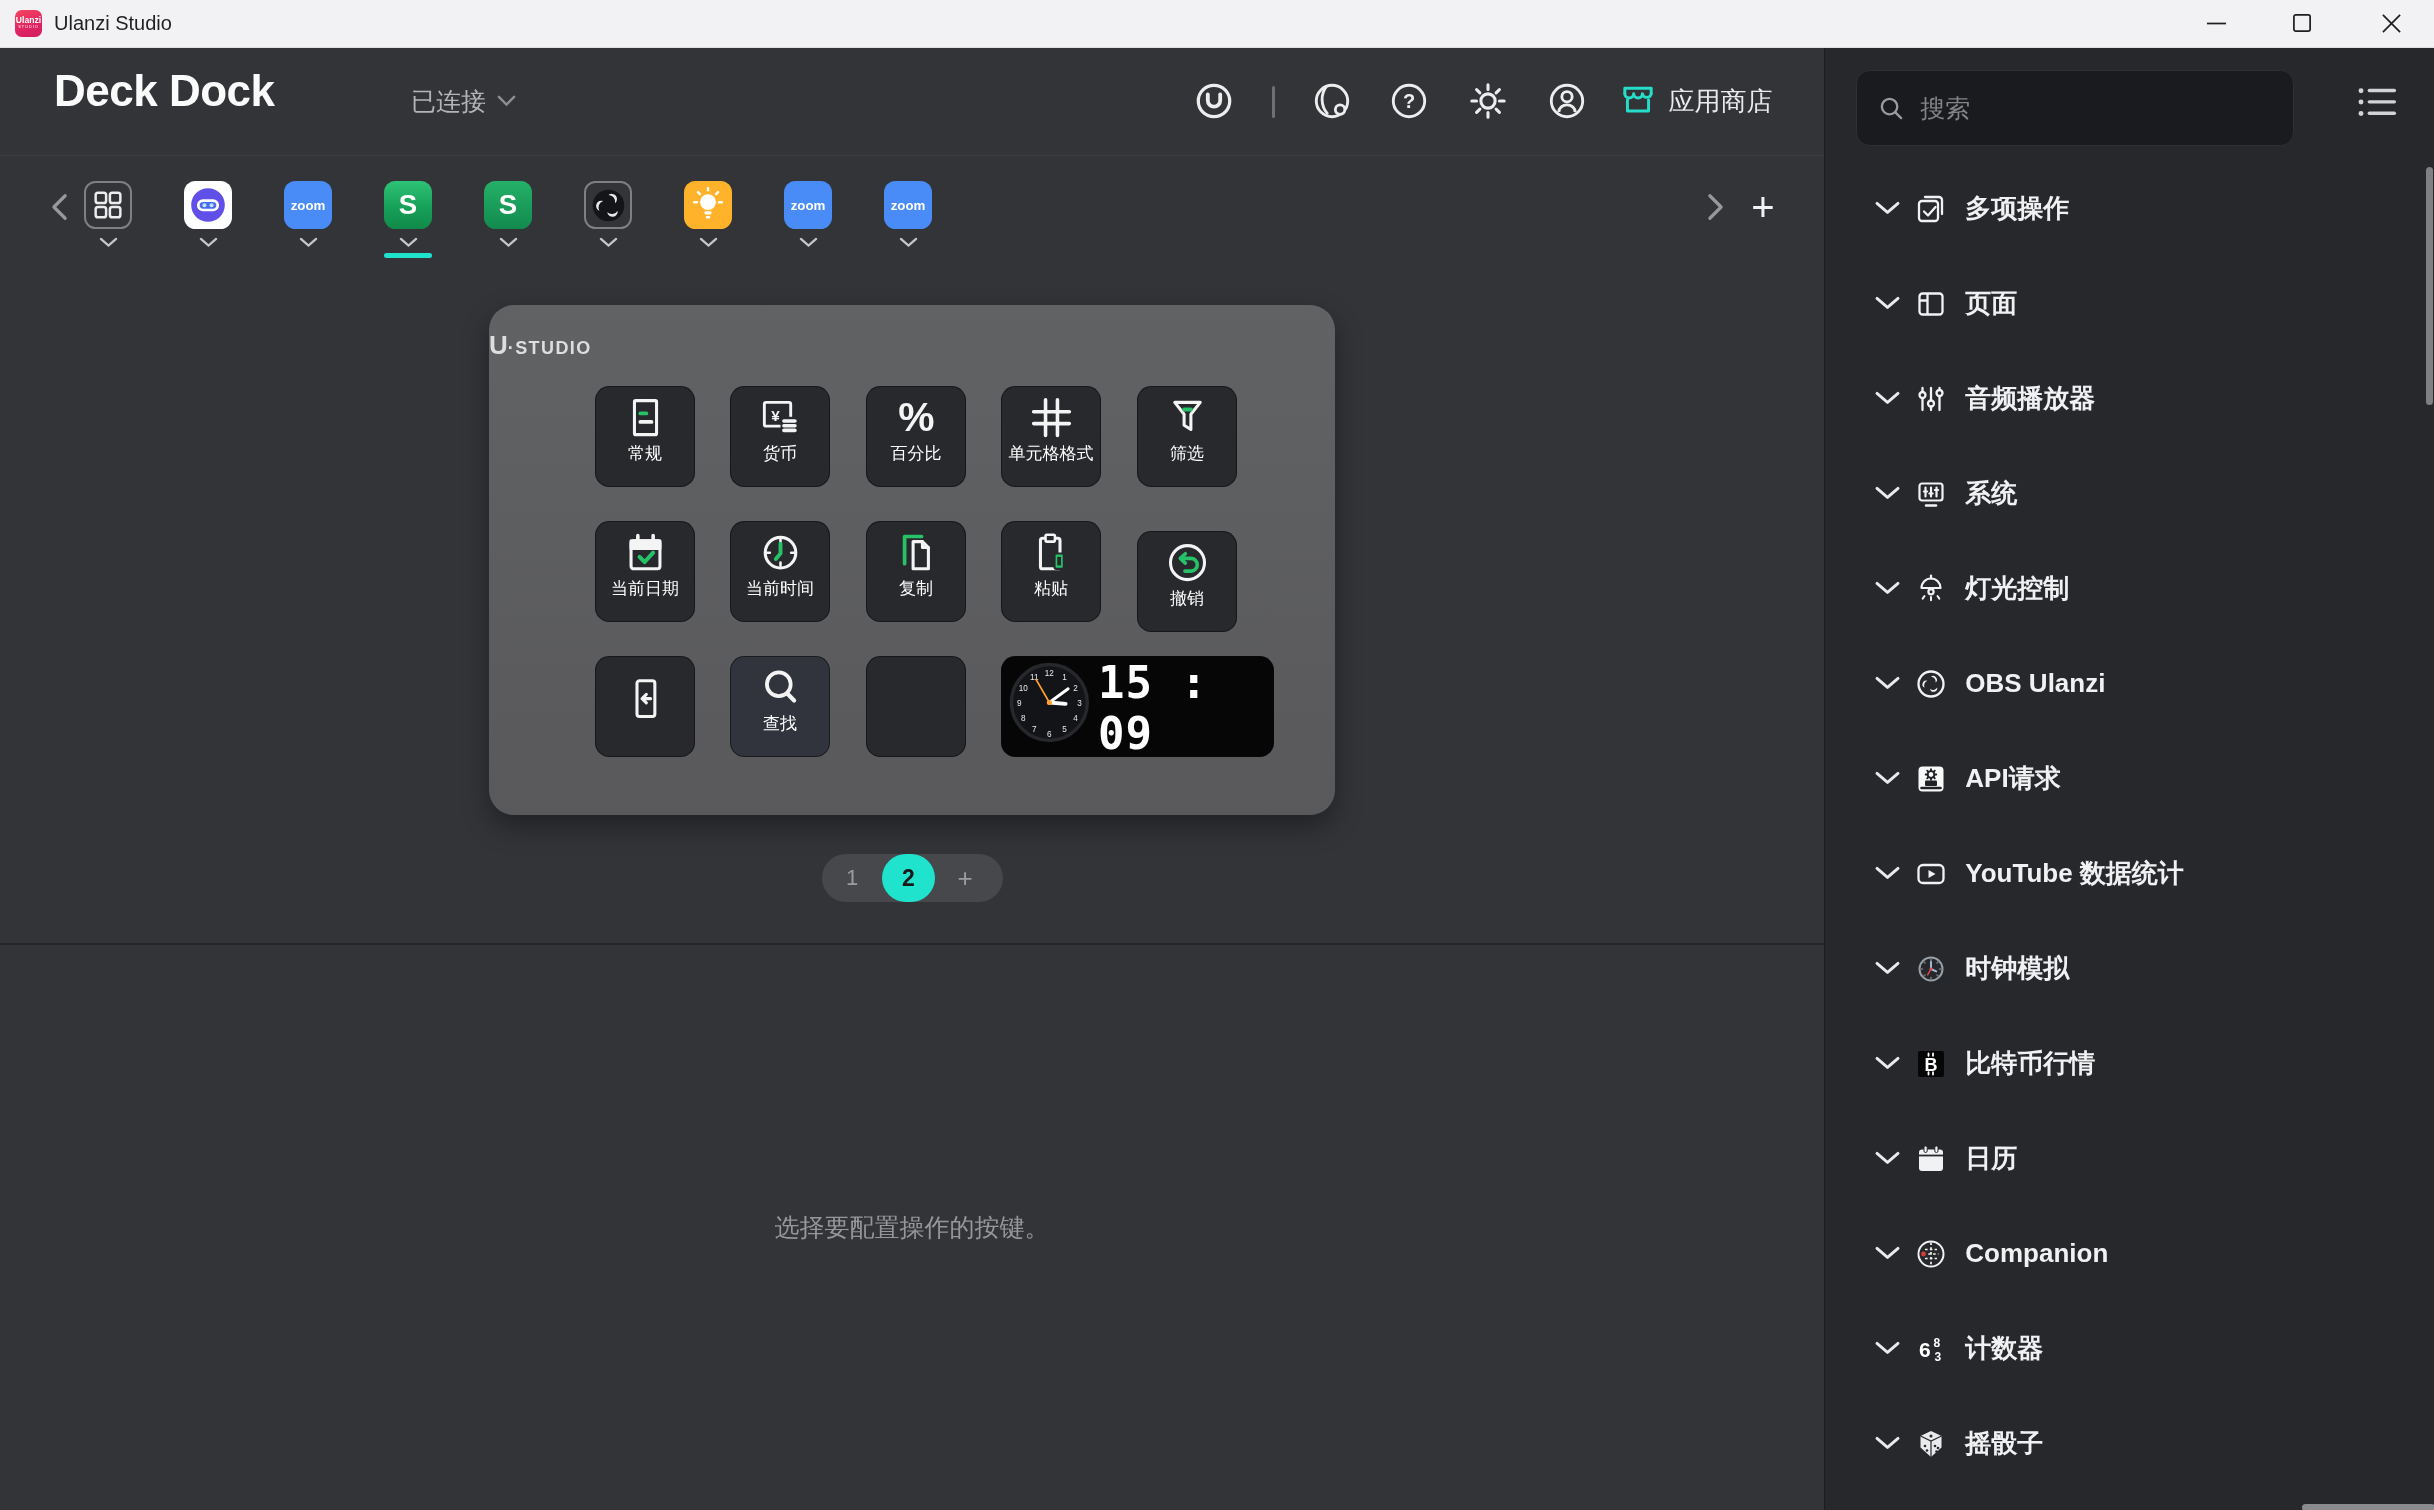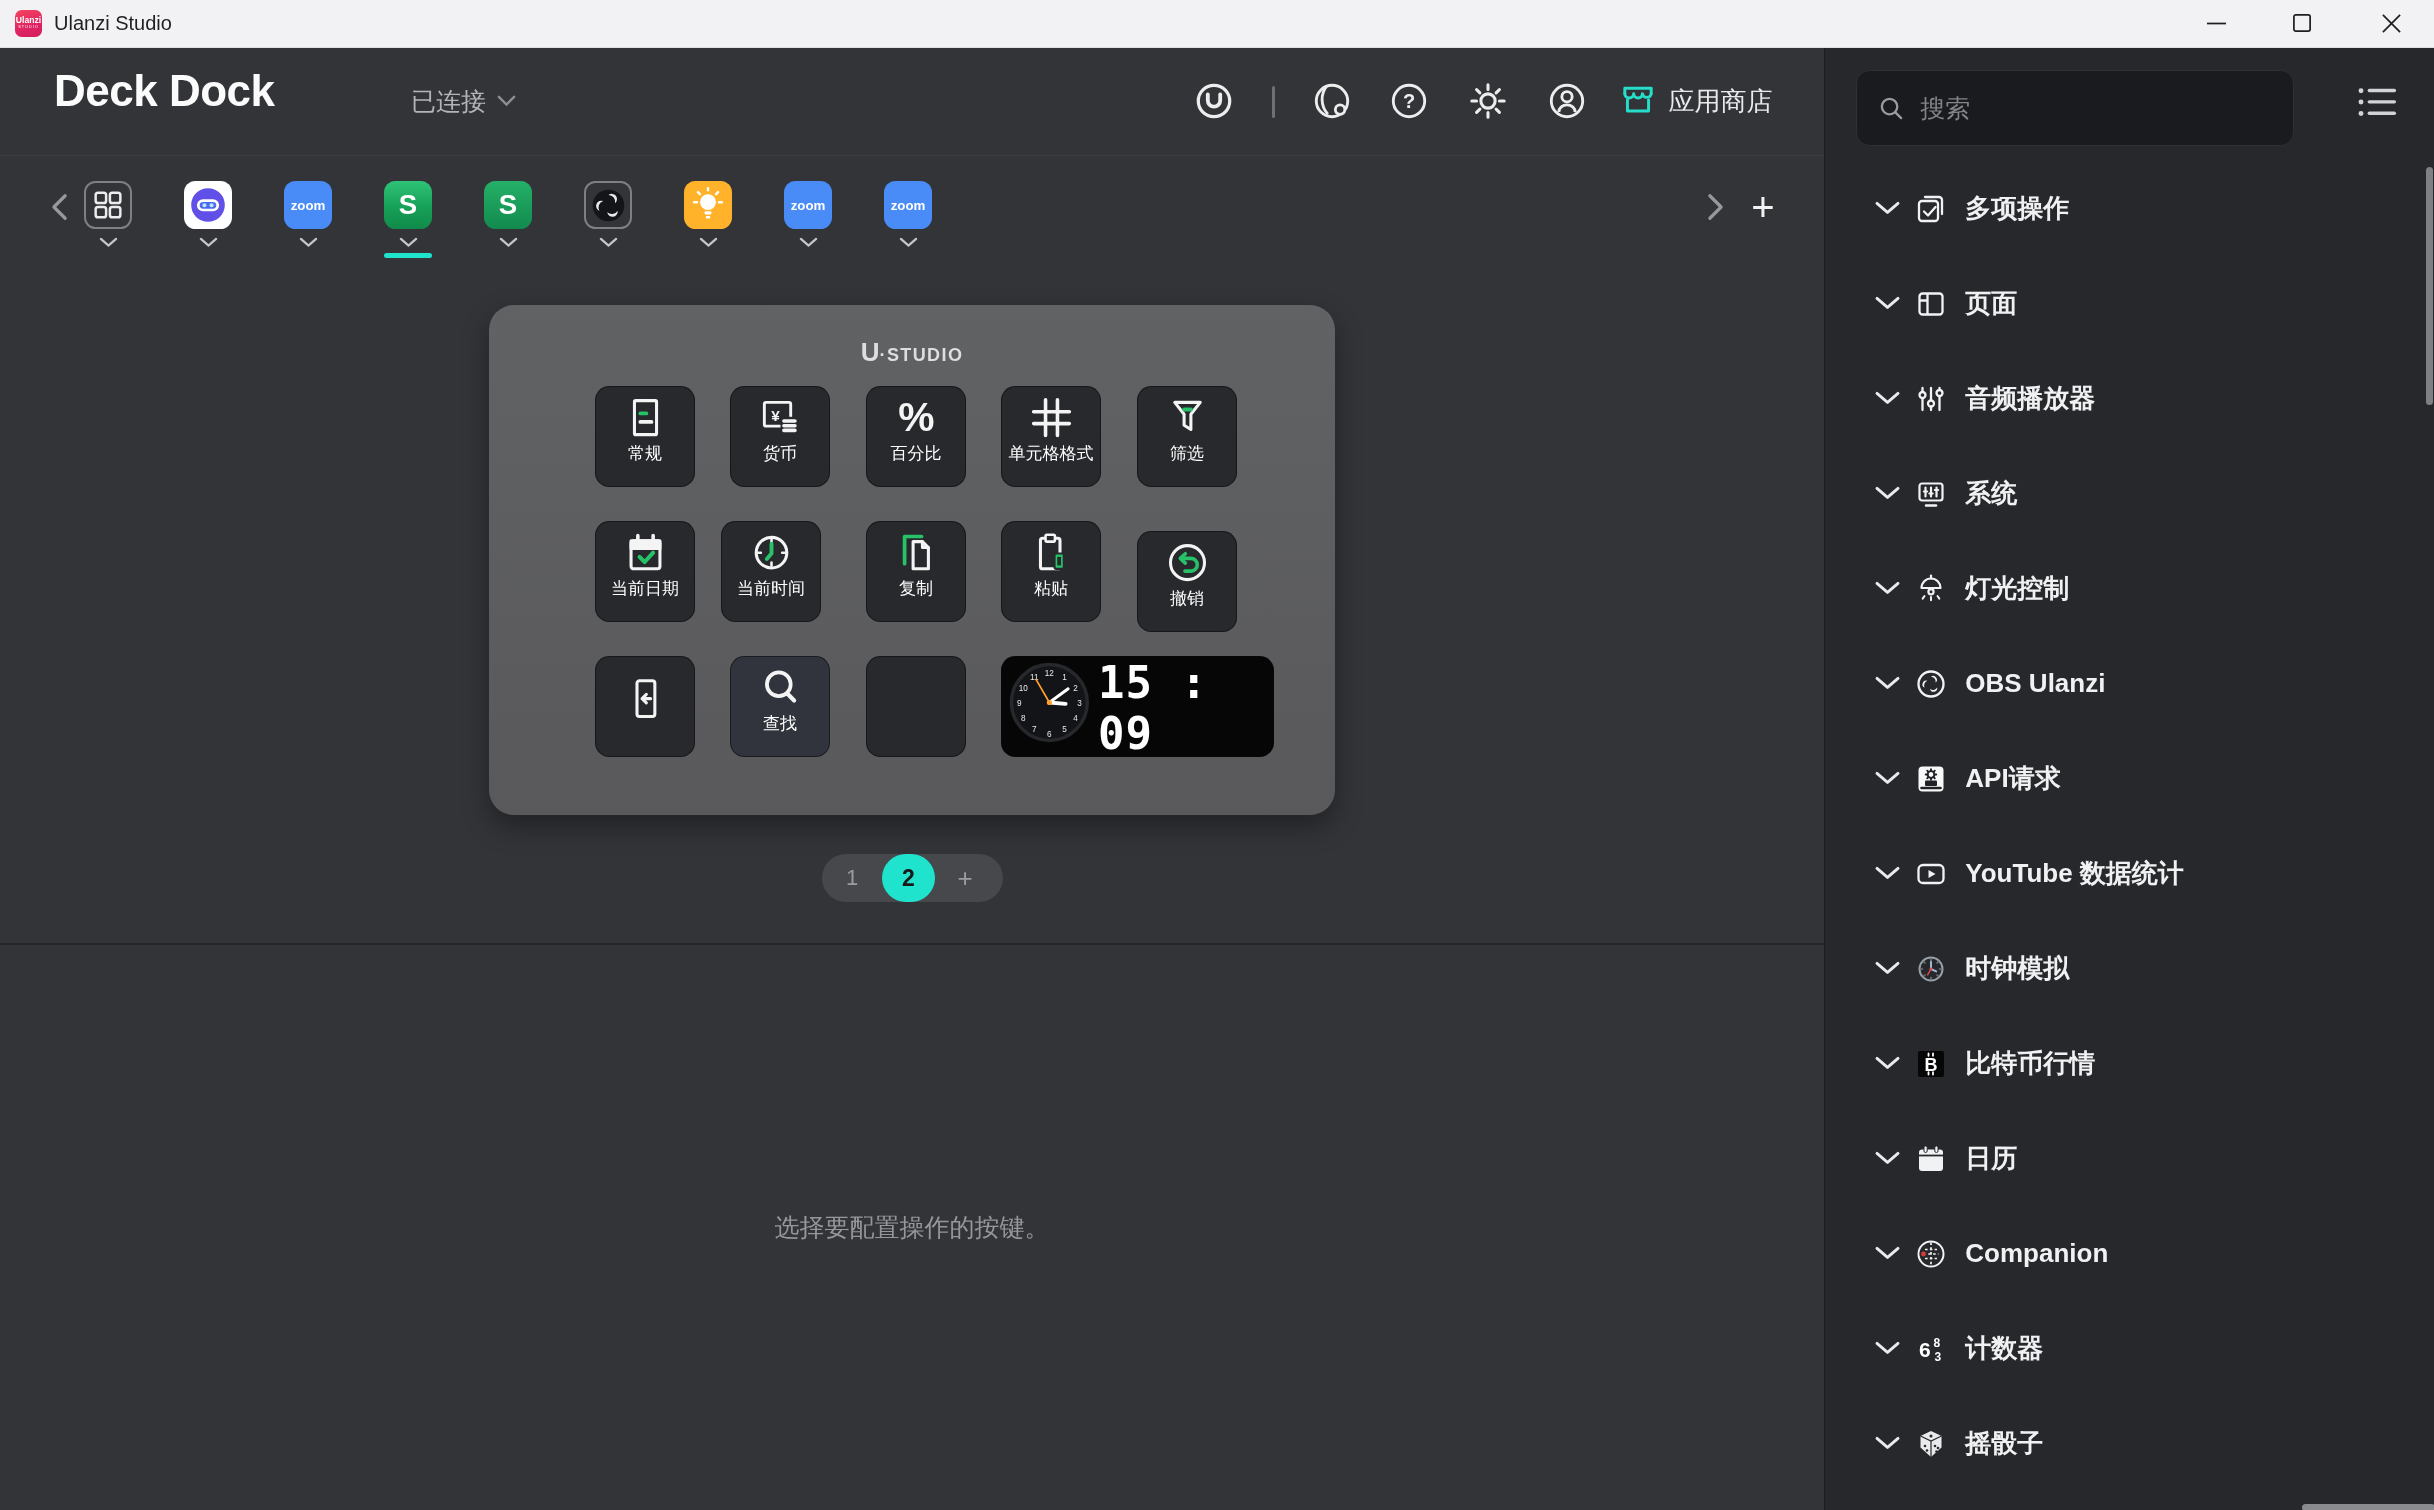--- a/index.html
+++ b/index.html
@@ -34,21 +34,21 @@
   .ic-zoom{background:#4a8cf7;color:#fff;font-size:13.3px;font-weight:bold}
   .ic-s1{background:linear-gradient(180deg,#2ec377 0%,#17a058 55%,#0f8a4a 100%);color:#fff;font-size:27.6px;font-weight:800}
   .ic-s2{background:linear-gradient(180deg,#24b168 0%,#128a4e 100%);color:#fff;font-size:27.6px;font-weight:800}
   .ic-frame{border:2.4px solid #7e7f83}
   .ic-robot{background:#fff}
   .ic-bulb{background:#ffb22a}
   
   .panel{left:489px;top:258px;width:846px;height:510px;border-radius:25px;
          background:linear-gradient(180deg,#616264 0%,#59595b 100%);
          box-shadow:0 11.4px 27px rgba(0,0,0,.35)}
-  .brand{left:0;top:32px;width:846px;text-align:center;color:#dededf}
+  .brand{left:0;top:25px;width:846px;color:#dededf}
   .brand .bu{font-size:26px;font-weight:800}
   .brand .br{font-size:18px;font-weight:700;letter-spacing:1.4px}
   .key{width:100px;height:101px;border-radius:14.3px;background:#27292c;border:1.9px solid rgba(10,10,12,.55);
        box-sizing:border-box;display:flex;flex-direction:column;align-items:center;justify-content:flex-start}
   .key svg{margin-top:3.8px}
   .key .klabel{color:#fff;font-size:17px;margin-top:-3.8px;white-space:nowrap}
   .key.center svg{margin-top:15px}
   .key.lit{background:#31343c}
   .clockwidget{left:512px;top:351px;width:273px;height:101px;border-radius:14.3px;background:#060607;
                border:1.9px solid rgba(10,10,12,.6);box-sizing:border-box;display:flex;align-items:flex-start}
@@ -336,21 +336,21 @@
         <g fill="none" stroke="#f4f4f5" stroke-width="3.6" stroke-linecap="round" stroke-linejoin="round">
           <rect x="13" y="15" width="34" height="33" rx="3"></rect>
           <rect x="13" y="15" width="34" height="9" fill="#f4f4f5"></rect>
           <line x1="21" y1="9" x2="21" y2="18" stroke-width="4.2"></line>
           <line x1="39" y1="9" x2="39" y2="18" stroke-width="4.2"></line>
           <path d="M23 34l6 6 10-11" stroke="#27c268" stroke-width="4.8"></path>
         </g>
       </svg>
       <span class="klabel">当前日期</span>
     </div>
-    <div class="abs key" style="left:232px;top:216px">
+    <div class="abs key" style="left:241px;top:216px">
       <svg width="51" height="55" viewBox="0 0 60 60">
         <g fill="none" stroke="#f4f4f5" stroke-width="3.6" stroke-linecap="round" stroke-linejoin="round">
           <circle cx="30" cy="29" r="18"></circle>
           <path d="M30 13.5v4M46.5 29h-4M30 44.5v-4M13.5 29h4" stroke-width="3"></path>
           <path d="M30 18.5v11.5l-5.5 6.5" stroke="#27c268" stroke-width="4.6"></path>
         </g>
       </svg>
       <span class="klabel">当前时间</span>
     </div>
     <div class="abs key" style="left:377px;top:216px">

